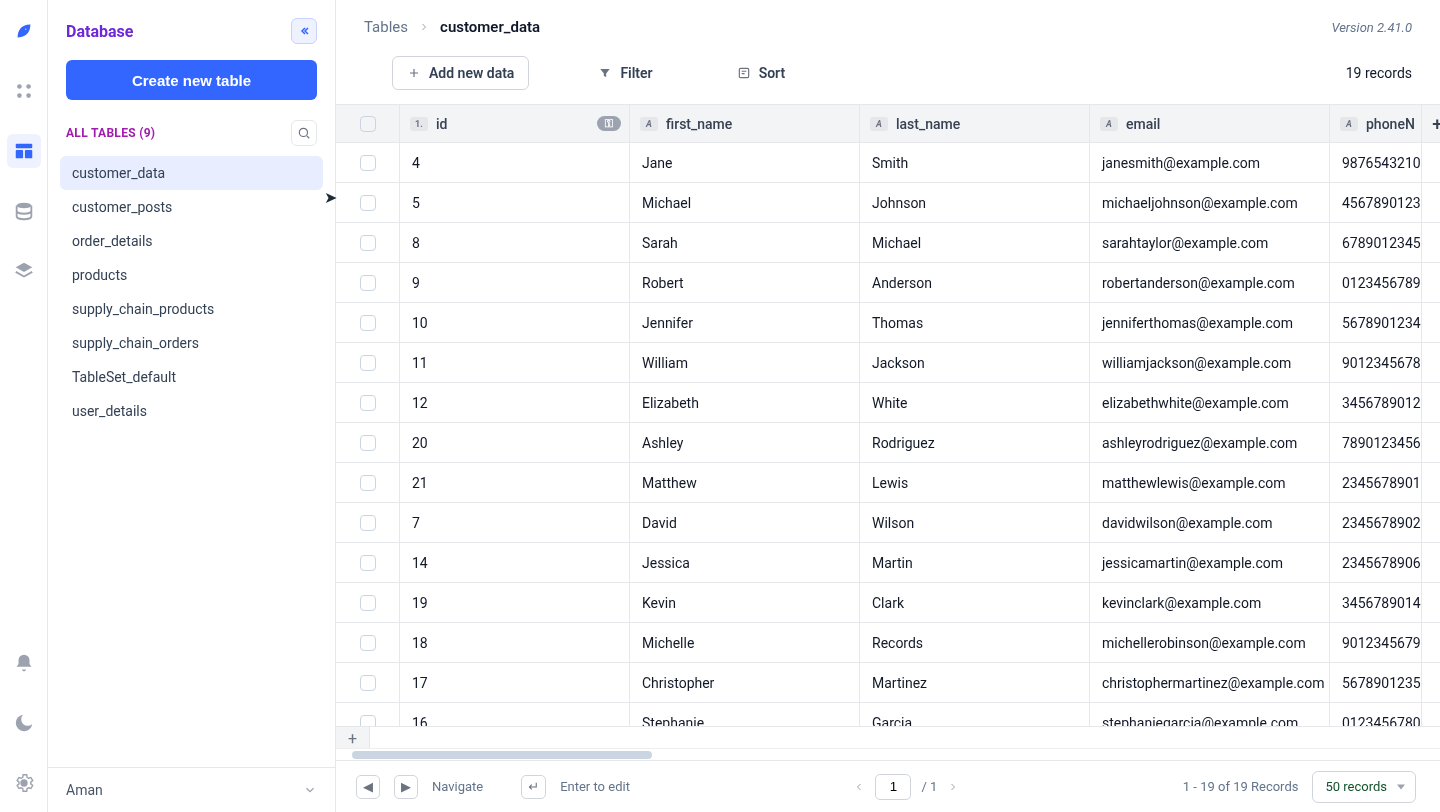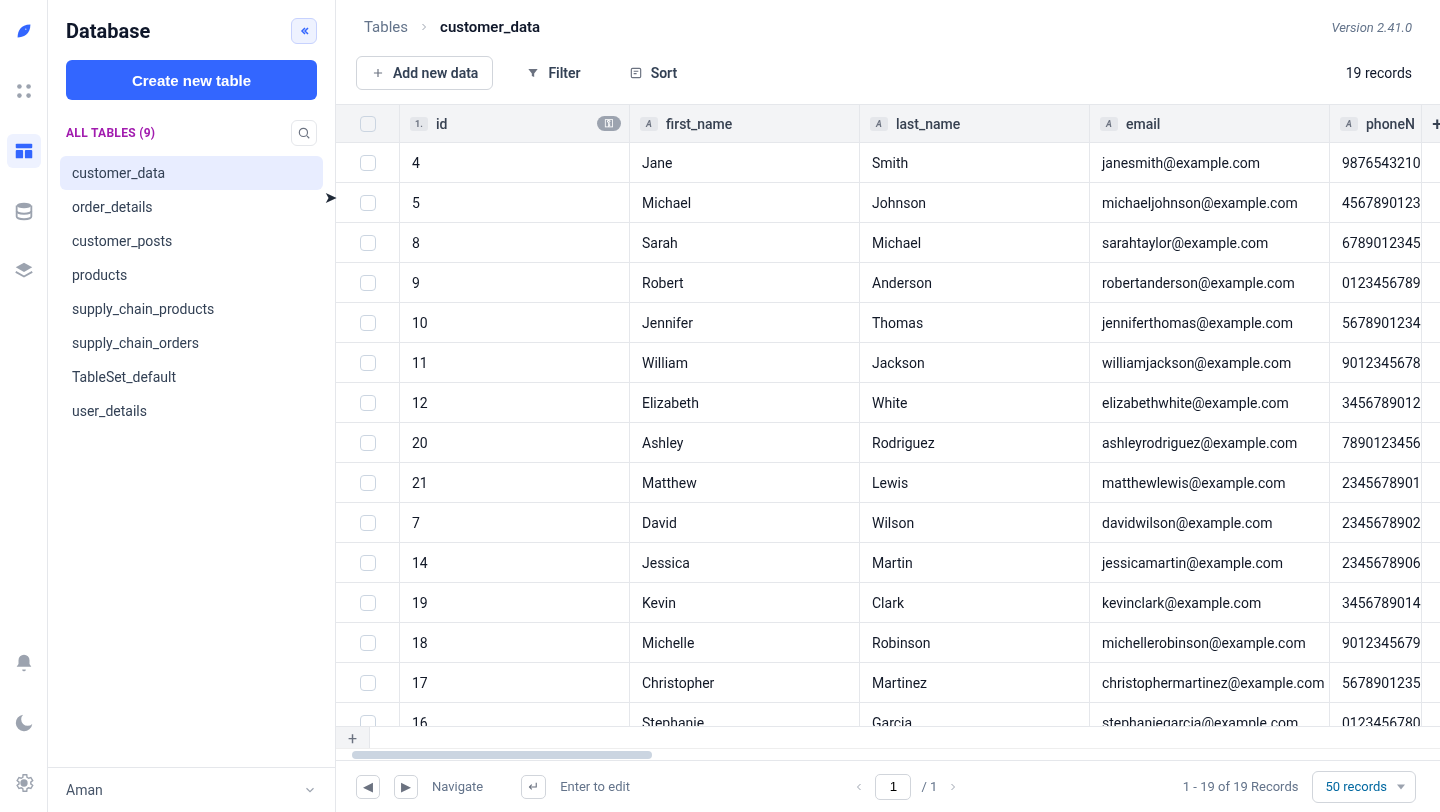--- a/index.html
+++ b/index.html
@@ -4,38 +4,38 @@
 <style>
 * { box-sizing: border-box; margin: 0; padding: 0; }
 body { font-family: -apple-system, BlinkMacSystemFont, "Segoe UI", Roboto, sans-serif; font-size: 14px; color: #1f2937; background: #fff; width: 1440px; height: 812px; overflow: hidden; display: flex; }
 .icon-rail { width: 48px; border-right: 1px solid #e5e7eb; display: flex; flex-direction: column; align-items: center; padding-top: 14px; gap: 26px; }
 .icon-rail .spacer { flex: 1; }
 .icon-rail svg { width: 22px; height: 22px; }
 .rail-btn { width: 34px; height: 34px; display: flex; align-items: center; justify-content: center; border-radius: 6px; cursor: pointer; }
 .rail-btn.active { background: #eef2ff; }
 .sidebar { width: 288px; border-right: 1px solid #e5e7eb; display: flex; flex-direction: column; }
 .sb-head { display: flex; align-items: center; justify-content: space-between; padding: 18px 18px 16px 18px; }
-.sb-title { font-size: 20px; font-weight: 700; color: #0f172a; }
+.sb-title { font-size: 16px; font-weight: 700; color: #6d28d9; }
 .collapse-btn { width: 26px; height: 26px; border: 1px solid #c7d2fe; background: #eef2ff; border-radius: 6px; display: flex; align-items: center; justify-content: center; cursor: pointer; }
 .new-table-btn { margin: 0 18px 20px 18px; height: 40px; background: #3366ff; color: #fff; font-weight: 700; font-size: 15px; border: none; border-radius: 6px; cursor: pointer; }
 .sb-section { padding: 0 18px; display: flex; align-items: center; justify-content: space-between; margin-bottom: 10px; }
 .sb-section-label { font-size: 12px; font-weight: 700; color: #a21caf; letter-spacing: .3px; }
 .search-btn { width: 26px; height: 26px; border: 1px solid #e5e7eb; border-radius: 6px; display: flex; align-items: center; justify-content: center; cursor: pointer; }
 .table-list { list-style: none; padding: 0 12px; }
 .table-list li { padding: 9px 12px; border-radius: 6px; cursor: pointer; font-size: 14px; color: #334155; }
 .table-list li.selected { background: #e8edff; }
 .sb-foot { margin-top: auto; border-top: 1px solid #e5e7eb; padding: 14px 18px; display: flex; align-items: center; justify-content: space-between; color: #475569; cursor: pointer; }
 .main { flex: 1; display: flex; flex-direction: column; min-width: 0; }
 .topbar { display: flex; align-items: center; justify-content: space-between; padding: 18px 28px 12px 28px; }
 .crumbs { display: flex; align-items: center; gap: 10px; font-size: 15px; }
 .crumbs .crumb-root { color: #64748b; cursor: pointer; }
 .crumbs .crumb-cur { font-weight: 600; color: #0f172a; }
 .version { color: #64748b; font-size: 13px; font-style: italic; }
 .toolbar { display: flex; align-items: center; padding: 8px 28px 14px 20px; gap: 18px; }
-.btn { display: inline-flex; align-items: center; gap: 8px; height: 34px; padding: 0 14px; border-radius: 6px; font-weight: 600; font-size: 14px; cursor: pointer; color: #334155; background: #fff; border: 1px solid transparent; }
+.btn { display: inline-flex; align-items: center; gap: 8px; height: 34px; padding: 0 14px; border-radius: 6px; font-weight: 600; font-size: 14px; cursor: pointer; color: #334155; background: #fff; border: 1px solid transparent; margin-left: 36px; }
 .btn.outlined { border: 1px solid #d1d5db; }
 .toolbar .spacer { flex: 1; }
 .rec-count { font-weight: 400; color: #0f172a; }
 .grid-wrap { flex: 1; overflow: hidden; border-top: 1px solid #e5e7eb; display: flex; flex-direction: column; }
 .grid-scroll { flex: 1; overflow: auto; }
 table.grid { border-collapse: separate; border-spacing: 0; width: max-content; min-width: 100%; }
 .grid th, .grid td { border-right: 1px solid #e5e7eb; border-bottom: 1px solid #e5e7eb; text-align: left; font-weight: 400; }
 .grid thead th { background: #f3f4f6; height: 38px; position: sticky; top: 0; font-weight: 500; color: #374151; }
 .grid tbody td { height: 40px; color: #111827; }
 .col-check { width: 64px; text-align: center !important; }
@@ -50,21 +50,21 @@
 .type-badge { display:inline-flex; align-items:center; justify-content:center; width:18px; height:14px; border-radius:3px; background:#e5e7eb; font-size:9px; color:#6b7280; font-weight:700;}
 .addrow-bar { border-top:1px solid #e5e7eb; height: 22px; background:#fff; display:flex; }
 .addrow-btn { width:34px; height:22px; display:flex; align-items:center; justify-content:center; background:#f3f4f6; border-right:1px solid #e5e7eb; font-size:16px; color:#6b7280; cursor:pointer;}
 .hscroll-track { height:12px; background:#fff; border-top:1px solid #eee; display:flex;}
 .hscroll-thumb { height:8px; margin:2px 0 0 16px; width:300px; background:#cbd5e1; border-radius:4px;}
 .footer { height: 52px; border-top: 1px solid #e5e7eb; display:flex; align-items:center; padding: 0 24px 0 20px; gap:14px; color:#64748b; font-size:13px;}
 .kbd { border:1px solid #d1d5db; border-radius:5px; min-width:24px; height:24px; padding:0 6px; display:inline-flex; align-items:center; justify-content:center; color:#6b7280; background:#fff;}
 .footer .spacer { flex:1; }
 .pager { display:flex; align-items:center; gap:10px; }
 .page-input { width:36px; height:26px; border:1px solid #d1d5db; border-radius:5px; text-align:center; }
-.select-like { height:32px; border:1px solid #d1d5db; border-radius:6px; padding:0 28px 0 12px; display:flex; align-items:center; position:relative; cursor:pointer; color:#0369a1;}
+.select-like { height:32px; border:1px solid #d1d5db; border-radius:6px; padding:0 28px 0 12px; display:flex; align-items:center; position:relative; cursor:pointer; color:#14532d;}
 .select-like::after { content:""; position:absolute; right:10px; top:50%; width:0;height:0; border-left:4px solid transparent; border-right:4px solid transparent; border-top:5px solid #9ca3af; transform:translateY(-50%);}
 .cursor-fake { position:absolute; left:324px; top:188px; font-size:16px; pointer-events:none;}
 .col-id .cell, .col-txt .cell { padding-left:2px; }
 </style>
 </head>
 <body>
 
 <div class="icon-rail">
   <div class="rail-btn">
     <svg viewBox="0 0 24 24" fill="none" stroke="#3366ff" stroke-width="2">
@@ -135,22 +135,22 @@
     <span class="sb-section-label">ALL TABLES (9)</span>
     <div class="search-btn">
       <svg width="14" height="14" viewBox="0 0 24 24" fill="none" stroke="#6b7280" stroke-width="2">
           <circle cx="11" cy="11" r="7"></circle>
           <path d="M21 21l-4-4"></path>
         </svg>
     </div>
   </div>
   <ul class="table-list" id="table-list">
       <li class="selected">customer_data</li>
+      <li>customer_posts</li>
       <li>order_details</li>
-      <li>customer_posts</li>
       <li>products</li>
       <li>supply_chain_products</li>
       <li>supply_chain_orders</li>
       <li>TableSet_default</li>
       <li>user_details</li>
     </ul>
   <div class="sb-foot">
     <span>Aman</span>
     <svg width="14" height="14" viewBox="0 0 24 24" fill="none" stroke="#9ca3af" stroke-width="2">
         <path d="M6 9l6 6 6-6"></path>
@@ -348,21 +348,21 @@
               <td class="col-txt"><span class="cell">Kevin</span></td>
               <td class="col-txt"><span class="cell">Clark</span></td>
               <td class="col-txt wide"><span class="cell">kevinclark@example.com</span></td>
               <td class="col-txt" style="width:90px"><span class="cell">3456789014</span></td>
               <td class="col-addcol"></td>
             </tr>
             <tr>
               <td class="col-check"><span class="chk"></span></td>
               <td class="col-id"><span class="cell">18</span></td>
               <td class="col-txt"><span class="cell">Michelle</span></td>
-              <td class="col-txt"><span class="cell">Robinson</span></td>
+              <td class="col-txt"><span class="cell">Records</span></td>
               <td class="col-txt wide"><span class="cell">michellerobinson@example.com</span></td>
               <td class="col-txt" style="width:90px"><span class="cell">9012345679</span></td>
               <td class="col-addcol"></td>
             </tr>
             <tr>
               <td class="col-check"><span class="chk"></span></td>
               <td class="col-id"><span class="cell">17</span></td>
               <td class="col-txt"><span class="cell">Christopher</span></td>
               <td class="col-txt"><span class="cell">Martinez</span></td>
               <td class="col-txt wide"><span class="cell">christophermartinez@example.com</span></td>

